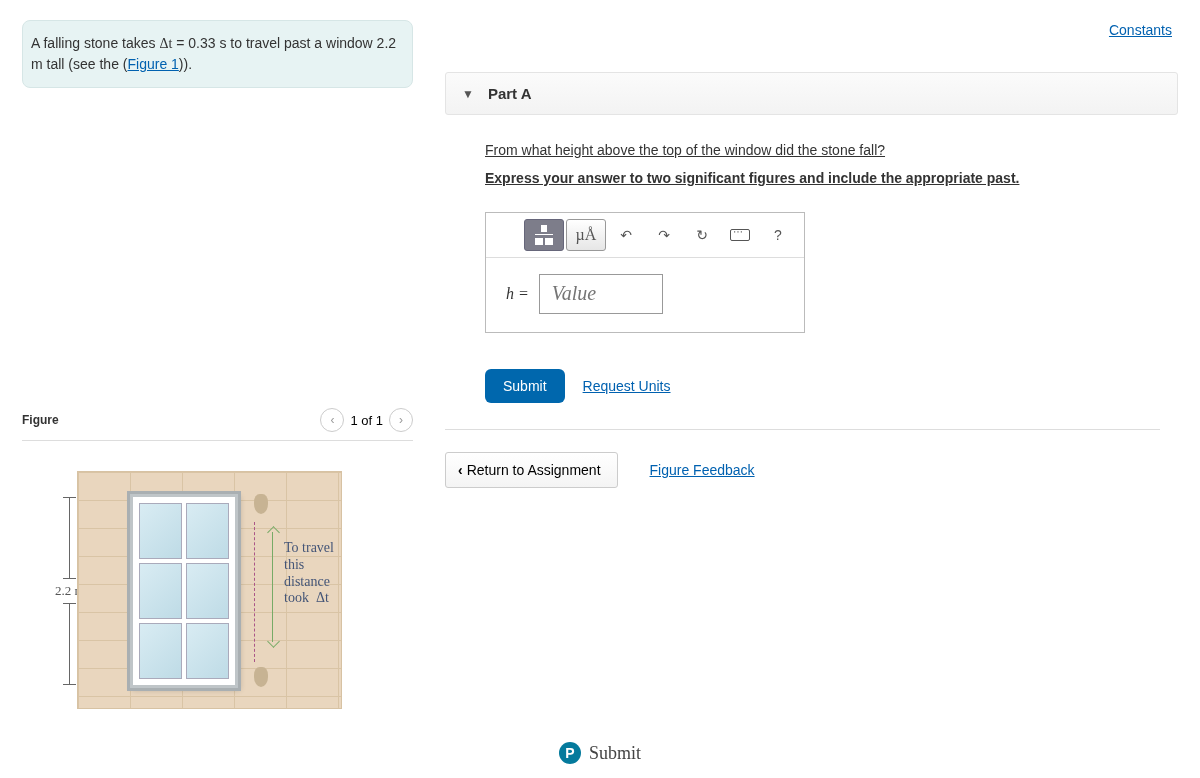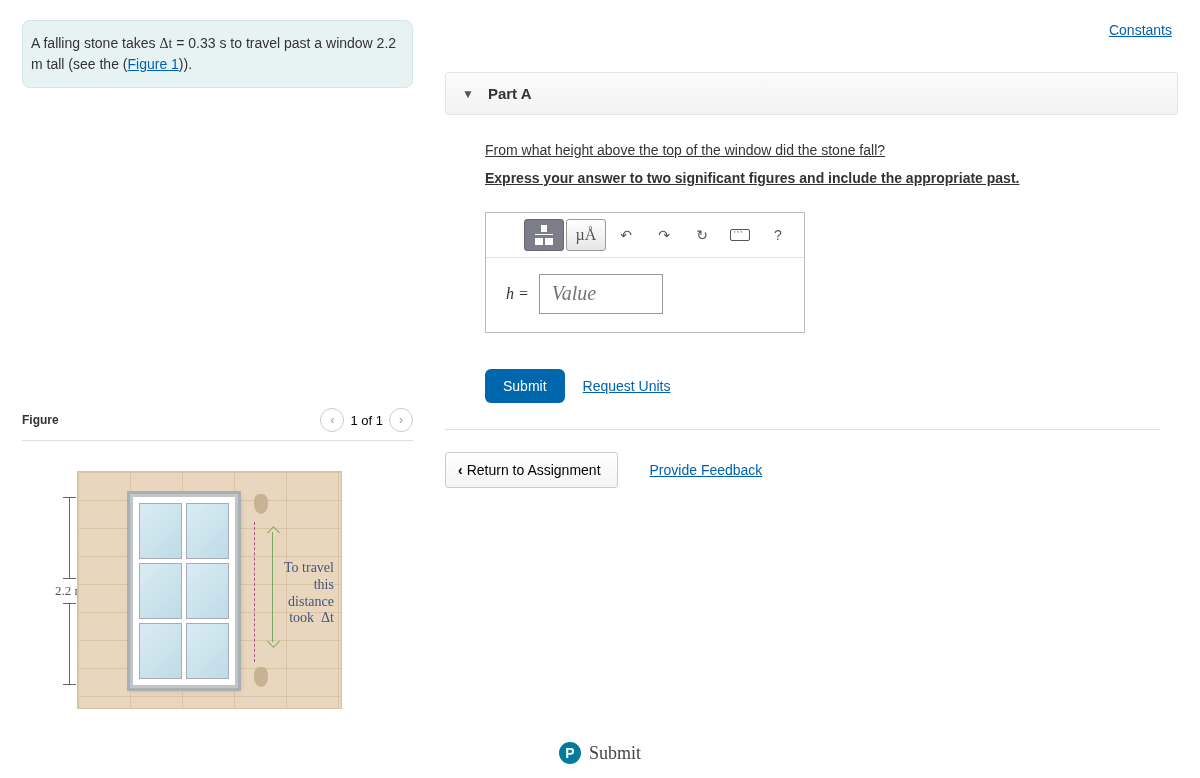--- a/index.html
+++ b/index.html
@@ -27,21 +27,21 @@
     border: 1px solid #d7c2a3;
     position:relative;
   }
   .window { position:absolute; left:52px; top:22px; width:108px; height:194px; background:#fff; border:3px solid #bfc5c8; box-shadow: 0 0 0 3px #a9afb2, 2px 2px 6px rgba(0,0,0,.2); }
   .pane-grid{position:absolute;inset:6px;display:grid;grid-template-columns:1fr 1fr;grid-template-rows:1fr 1fr 1fr;gap:4px;}
   .pane{background:linear-gradient(135deg,#d9ecf3,#bedbe6);border:1px solid #aab;}
   .stone{position:absolute;left:176px;top:22px;width:14px;height:20px;background:#c7b393;border-radius:40% 40% 50% 50%;}
   .stone-shadow{position:absolute;left:176px;top:50px;width:2px;height:140px;border-left:1px dashed #a58;}
   .stone2{position:absolute;left:176px;top:195px;width:14px;height:20px;background:#c7b393;border-radius:40% 40% 50% 50%;}
   .brace{position:absolute;left:194px;top:60px;width:10px;height:110px;border-left:1.5px solid #7a6;}.brace::before,.brace::after{content:'';position:absolute;left:-4px;width:8px;height:8px;border-top:1.5px solid #7a6;border-left:1.5px solid #7a6;transform:rotate(45deg);} .brace::before{top:-4px;} .brace::after{bottom:-4px;transform:rotate(225deg);}
-  .caption-right{position:absolute;left:206px;top:88px;color:#457;font-family:'Times New Roman',serif;font-size:14px;line-height:1.2;text-align:right;}
+  .caption-right{position:absolute;left:206px;top:68px;color:#457;font-family:'Times New Roman',serif;font-size:14px;line-height:1.2;}
   .dim-left{position:absolute;left:33px;top:26px;height:188px;display:flex;flex-direction:column;align-items:center;justify-content:center;color:#555;font-family:'Times New Roman',serif;}
   .dim-left .line{width:1px;flex:1;background:#666;position:relative;}
   .dim-left .line::before,.dim-left .line::after{content:'';position:absolute;left:-6px;width:13px;height:1px;background:#666;}
   .dim-left .line::before{top:0;} .dim-left .line::after{bottom:0;}
   .dim-left .lbl{font-size:13px;padding:4px 0;white-space:nowrap;}
 
   
   .part-header{margin-top:52px;background:linear-gradient(#fbfbfb,#f3f3f3);border:1px solid #e4e4e4;border-radius:3px;padding:12px 16px;display:flex;align-items:center;gap:14px;}
   .part-header .arrow{font-size:12px;color:#555;}
   .part-header .title{font-weight:bold;font-size:15px;}
@@ -177,21 +177,21 @@
     <div class="actions">
       <button class="submit-btn">Submit</button>
       <a class="link">Request Units</a>
     </div>
 
     <div class="bottom-links">
       <button class="ret-btn">
           <span style="font-weight:bold;">‹</span>
           <span>Return to Assignment</span>
         </button>
-      <a class="link">Provide Feedback</a>
+      <a class="link">Figure Feedback</a>
     </div>
   </div>
 </div>
 
 <div class="footer">
   <span class="p-logo">P</span>
   <span>Submit</span>
 </div>
 
 </body></html>

